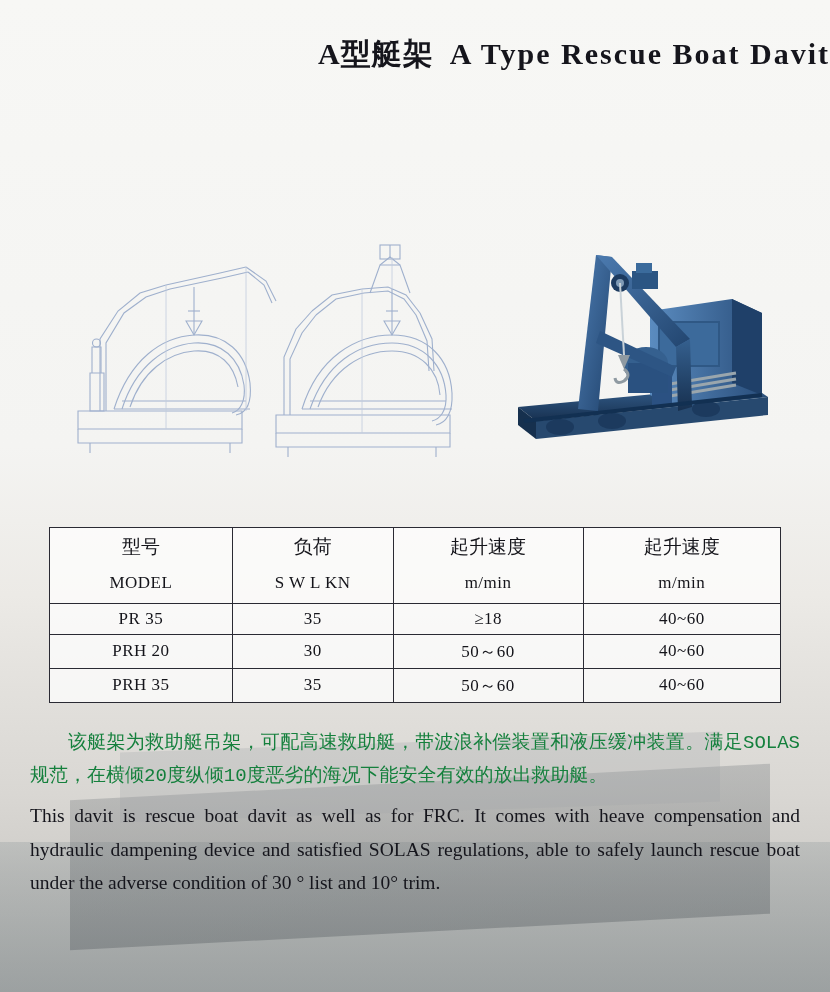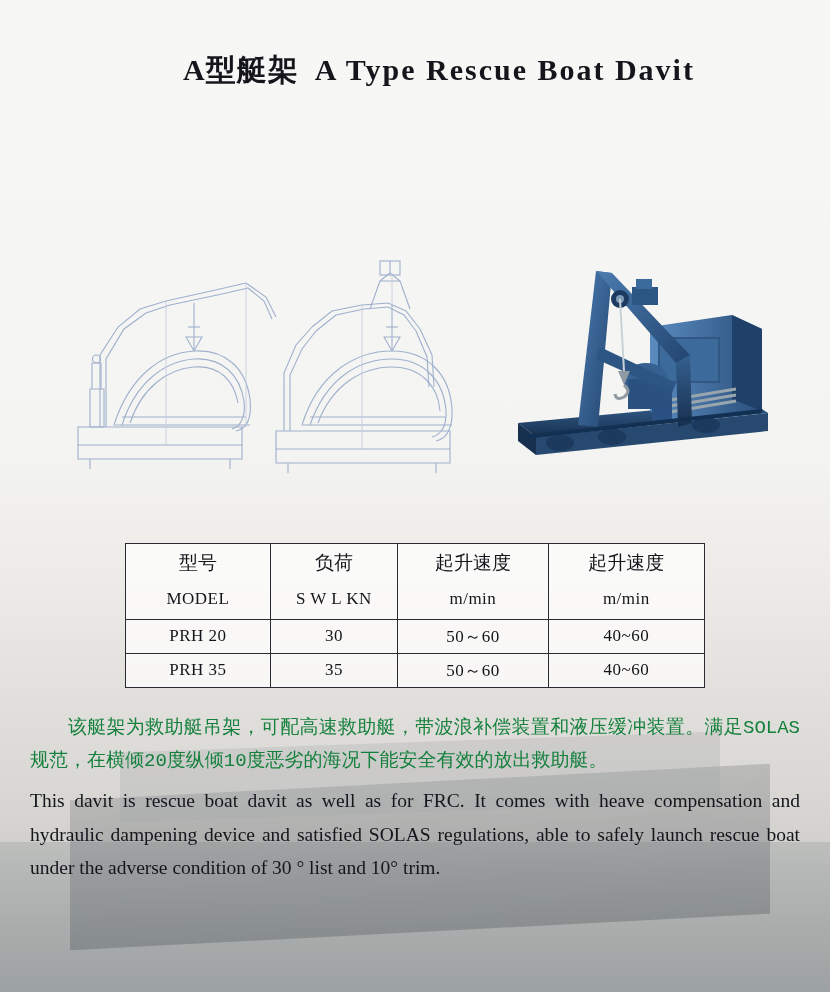--- a/index.html
+++ b/index.html
@@ -58,22 +58,21 @@
     z-index: 1;
   }
 
   .content {
     position: relative;
     z-index: 5;
   }
 
   
   .title-wrap {
-    text-align: center;
-    padding-top: 16px;
+    text-align: right;
   }
   .title {
     font-family: "Liberation Serif", serif;
     font-size: 30px;
     font-weight: bold;
     color: #15151c;
     letter-spacing: 0.5px;
     white-space: pre;
   }
   .title .cn { letter-spacing: 1px; }
@@ -96,21 +95,21 @@
     position: absolute;
     left: 500px;
     top: 10px;
     width: 290px;
     height: 290px;
   }
 
   
   .table-wrap {
     margin: 36px auto 0 auto;
-    width: 580px;
+    width: 732px;
   }
   table.spec {
     border-collapse: collapse;
     width: 100%;
     background: rgba(255,255,255,0.72);
   }
   table.spec th, table.spec td {
     border: 1px solid #2a2a33;
     text-align: center;
     color: #14141a;
@@ -328,20 +327,26 @@
             <span class="en-h">m/min</span>
           </th>
           <th>
             <span class="cn-h">起升速度</span>
             <span class="en-h">m/min</span>
           </th>
         </tr>
       </thead>
       <tbody>
         <tr>
+          <td>PR 35</td>
+          <td>35</td>
+          <td>≥18</td>
+          <td>40~60</td>
+        </tr>
+        <tr>
           <td>PRH 20</td>
           <td>30</td>
           <td>50～60</td>
           <td>40~60</td>
         </tr>
         <tr>
           <td>PRH 35</td>
           <td>35</td>
           <td>50～60</td>
           <td>40~60</td>

